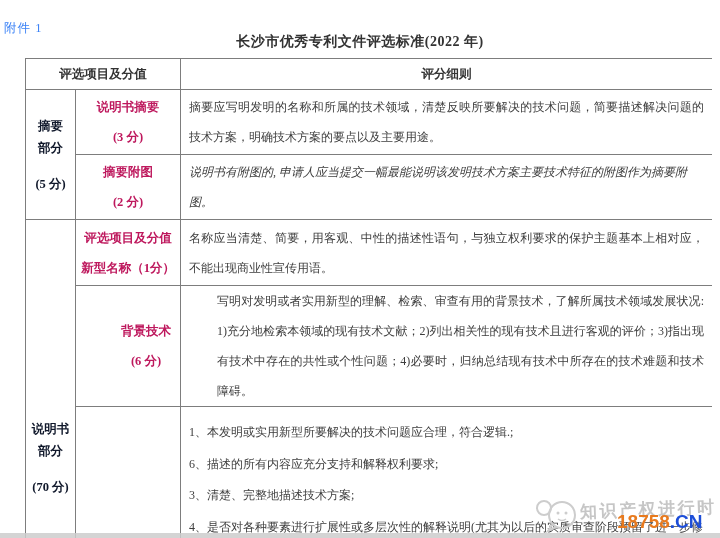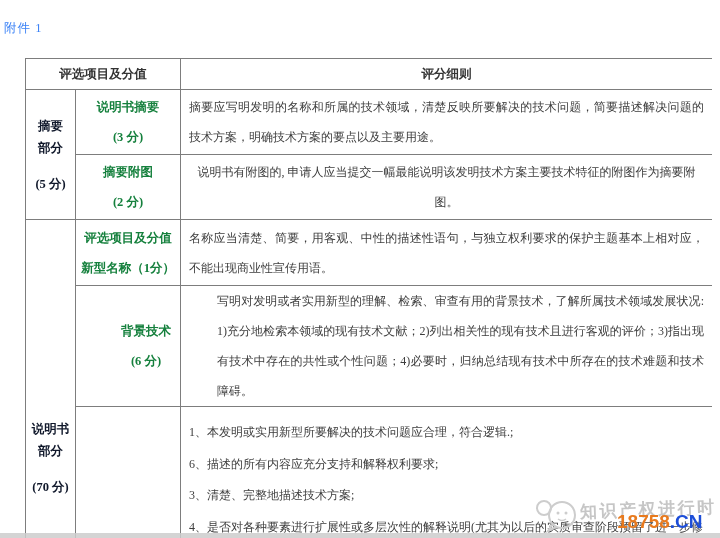--- a/index.html
+++ b/index.html
@@ -45,32 +45,32 @@
   tr.r3 td{height:65px;}
   tr.r4 td{height:86px;padding-left:36px;}
   tr.r5 td{height:250px;}
   .group{
     text-align:center;font-size:12.5px;font-weight:bold;color:#0f172a;
     line-height:22px;
   }
   .group .pts{margin-top:14px;font-weight:bold;}
   .group.g2{padding-top:8px;}
   .item{
-    text-align:center;font-size:12.5px;font-weight:bold;color:#15803d;
+    text-align:center;font-size:12.5px;font-weight:bold;color:#be185d;
     line-height:30px;
     margin-left:20px;
   }
   .item.low{padding-top:30px;}
   .detail{
     font-size:12px;line-height:30px;
     text-align:justify;
     padding:0 8px;
     color:#3d3d3d;
   }
-  .detail.single{text-align:center;}
+  .detail.single{text-align:left;font-style:italic;}
   .list-cell{
     vertical-align:top;
     padding-top:10px;
     line-height:31.5px;
     text-align:left;
   }
   .list-cell .li{margin:0;}
   .watermark{
     position:absolute;left:532px;top:494px;width:188px;height:40px;
     pointer-events:none;
@@ -94,20 +94,21 @@
     background:#cccccc;opacity:0.85;
   }
 </style>
 </head>
 <body>
 
 <div class="page">
 
   <div class="attachment">附件 1</div>
 
+  <div class="title">长沙市优秀专利文件评选标准(2022 年)</div>
 
   <div class="table-wrap">
     <table>
       <colgroup>
           <col class="c1">
           <col class="c2">
           <col class="c3">
         </colgroup>
 
       <tbody>

